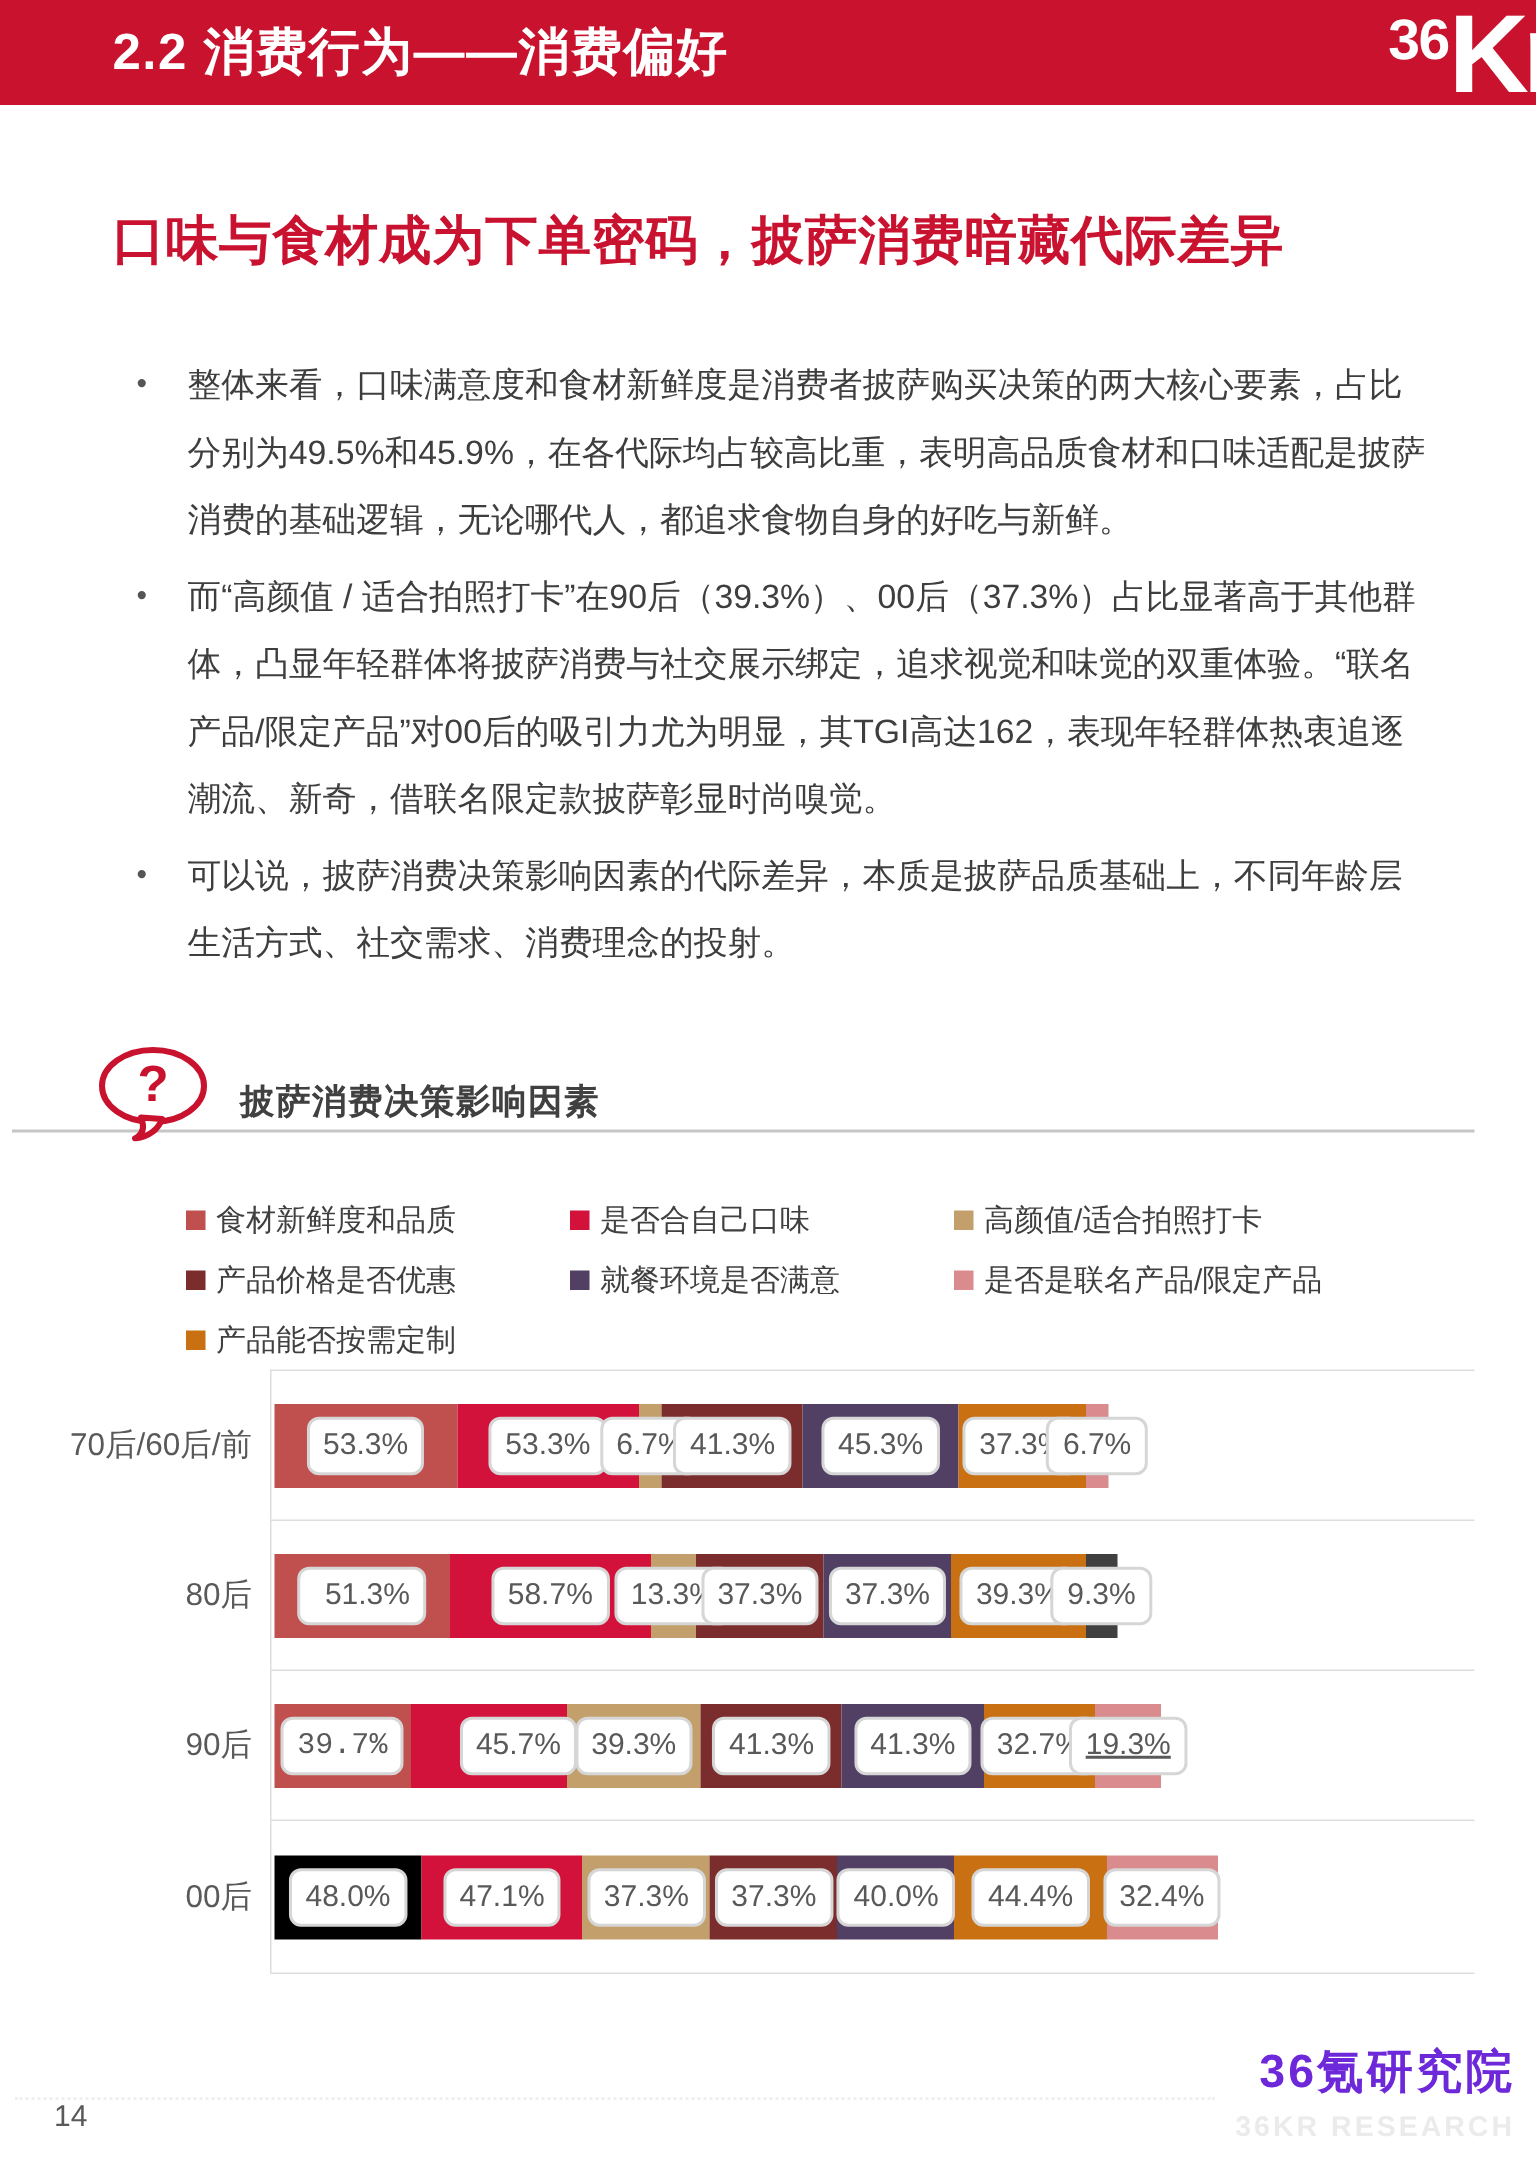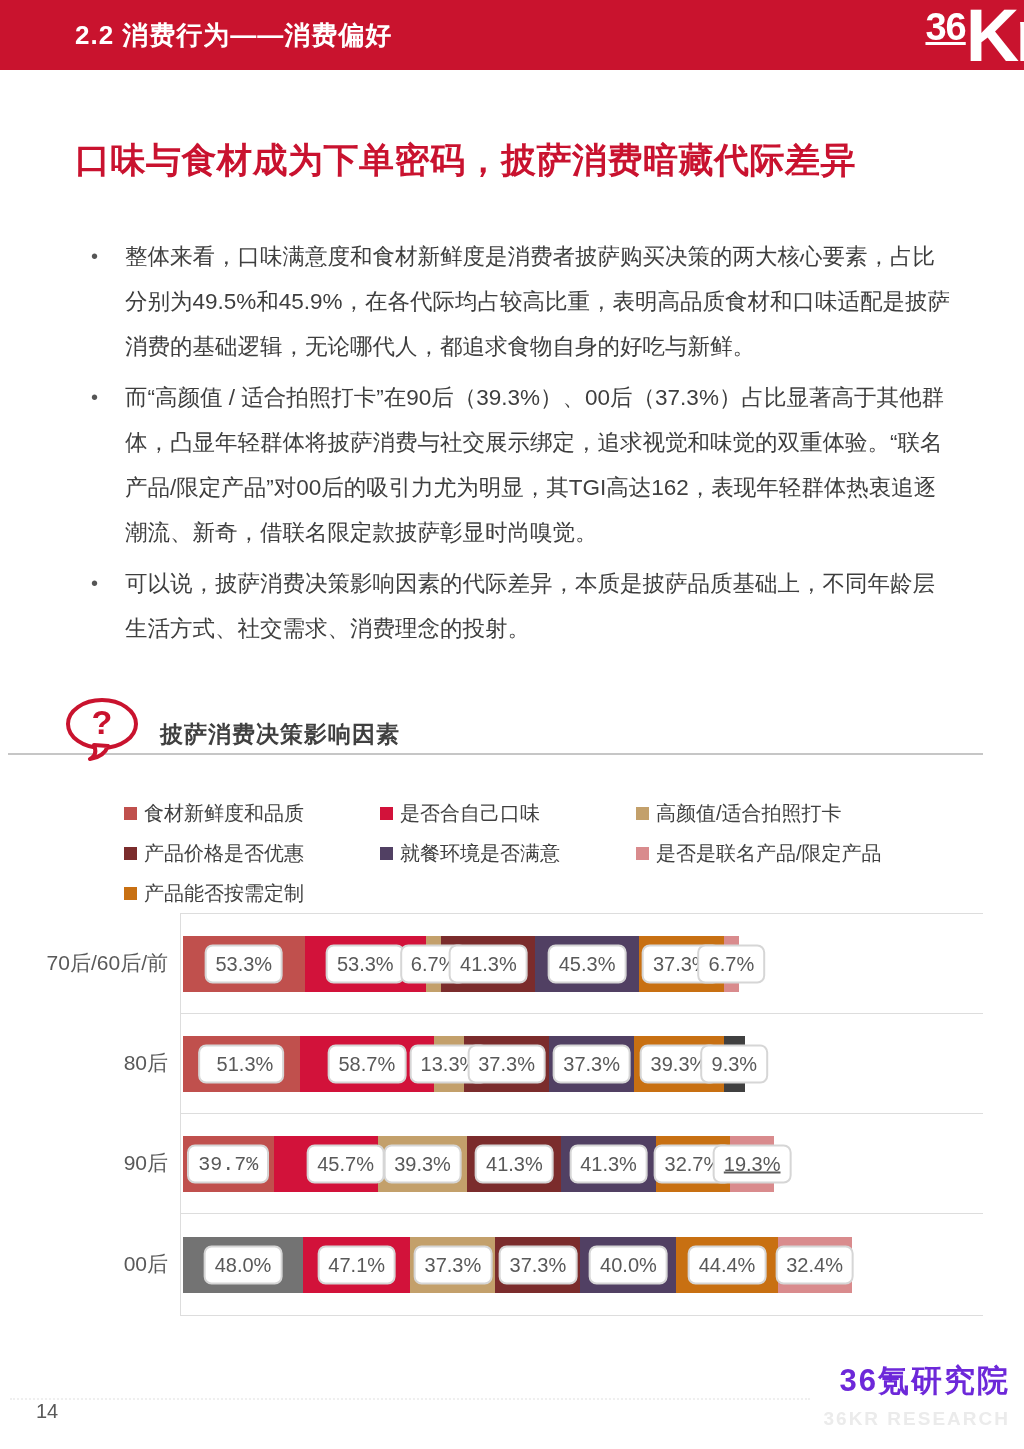--- a/index.html
+++ b/index.html
@@ -2,23 +2,23 @@
 <html><head>
 <meta charset="utf-8">
 <style>
   html,body{margin:0;padding:0;background:#fff;}
   body{font-family:"Liberation Sans","DejaVu Sans",sans-serif;}
   .page{position:relative;width:1024px;height:1449px;background:#fff;overflow:hidden;}
 
   
   .band{position:absolute;top:0;left:0;width:1024px;height:70px;background:#C9132E;overflow:hidden;}
   .band-title{position:absolute;left:75px;top:0;height:70px;display:flex;align-items:center;
-    color:#fff;font-size:26px;font-weight:bold;letter-spacing:1px;}
+    color:#fff;font-size:34px;font-weight:bold;letter-spacing:1px;}
   .logo{position:absolute;right:-16px;top:2px;color:#fff;white-space:nowrap;display:flex;align-items:flex-start;}
-  .logo .n36{font-size:38px;font-weight:800;line-height:1;margin-top:6px;letter-spacing:-1px;text-decoration:underline;}
+  .logo .n36{font-size:38px;font-weight:800;line-height:1;margin-top:6px;letter-spacing:-1px;}
   .logo .kr{font-size:74px;font-weight:800;line-height:0.92;letter-spacing:-4px;}
 
   
   .page-title{position:absolute;left:75px;top:137px;width:900px;color:#C9122F;
     font-size:35px;font-weight:800;letter-spacing:0.5px;}
 
   
   .bullets{position:absolute;left:83px;top:234px;width:868px;list-style:none;margin:0;padding:0;}
   .bullets li{position:relative;padding-left:42px;color:#3E3E3E;font-size:22.5px;line-height:45px;margin-bottom:6px;}
   .bullets li .dot{position:absolute;left:8px;top:0;color:#555;font-size:20px;}
@@ -197,33 +197,33 @@
               <div class="seg" style="width: 44.004px; background: rgb(217, 139, 141);">
                 <span class="pill" style="z-index: 16; text-decoration: underline;">19.3%</span>
               </div>
             </div>
           </div>
         </div>
         <div class="chart-row">
           <div class="row-label">00后</div>
           <div class="row-plot">
             <div class="bar">
-              <div class="seg" style="width: 120px; background: #737373;">
+              <div class="seg" style="width: 98px; background: #000000;">
                 <span class="pill" style="z-index: 10;">48.0%</span>
               </div>
               <div class="seg" style="width: 107.388px; background: rgb(210, 18, 58);">
                 <span class="pill" style="z-index: 11;">47.1%</span>
               </div>
               <div class="seg" style="width: 85.044px; background: rgb(195, 160, 107);">
                 <span class="pill" style="z-index: 12;">37.3%</span>
               </div>
               <div class="seg" style="width: 85.044px; background: rgb(123, 44, 44);">
                 <span class="pill" style="z-index: 13;">37.3%</span>
               </div>
-              <div class="seg" style="width: 96px; background: rgb(81, 64, 99);">
+              <div class="seg" style="width: 78px; background: rgb(81, 64, 99);">
                 <span class="pill" style="z-index: 14;">40.0%</span>
               </div>
               <div class="seg" style="width: 101.232px; background: rgb(200, 112, 18);">
                 <span class="pill" style="z-index: 15;">44.4%</span>
               </div>
               <div class="seg" style="width: 73.872px; background: rgb(217, 139, 141);">
                 <span class="pill" style="z-index: 16;">32.4%</span>
               </div>
             </div>
           </div>

